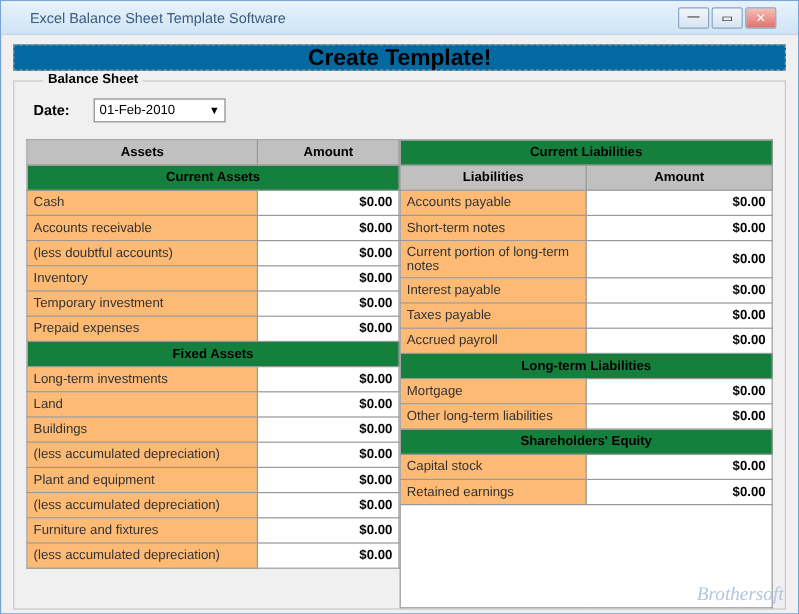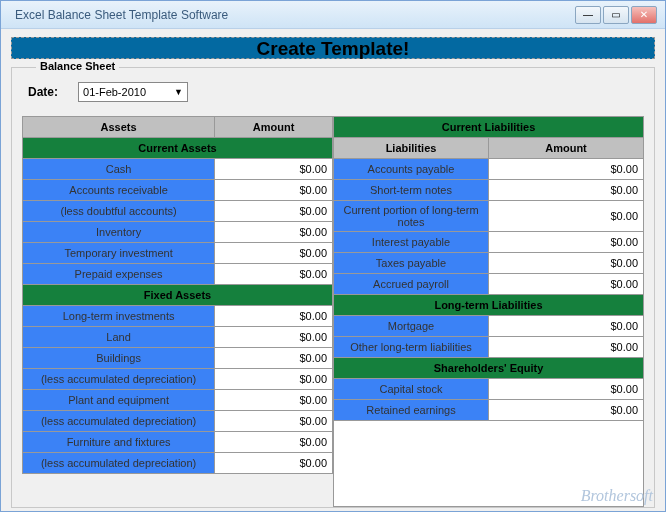--- a/index.html
+++ b/index.html
@@ -1,40 +1,40 @@
 <!DOCTYPE html>
 <html><head>
 <meta charset="utf-8">
 <style>
   * { box-sizing: border-box; margin: 0; padding: 0; }
   body { font-family: Tahoma, Arial, sans-serif; font-size: 11px; background: #fff; }
   .window { width: 666px; height: 512px; border: 1px solid #7aa3d6; background: #f0f0f0; position: relative; }
-  .titlebar { height: 28px; background: linear-gradient(#e8f2fb, #cfe4f6); border-bottom: 1px solid #b9d0e8; display: flex; align-items: center; justify-content: space-between; padding: 0 8px; }
+  .titlebar { height: 28px; background: linear-gradient(#e8f2fb, #cfe4f6); border-bottom: 1px solid #b9d0e8; display: flex; align-items: center; justify-content: space-between; padding: 0 18px; }
   .title-text { color: #3a5b7d; font-size: 12px; padding-left: 6px; }
   .ctrl-btns { display: flex; gap: 2px; }
   .ctrl-btn { width: 26px; height: 18px; border: 1px solid #8aa6c1; border-radius: 2px; display: flex; align-items: center; justify-content: center; font-size: 10px; cursor: pointer; }
   .ctrl-min { background: linear-gradient(#f3f7fb,#d6e4f0); }
   .ctrl-max { background: linear-gradient(#f3f7fb,#d6e4f0); }
   .ctrl-close { background: linear-gradient(#f6c0bb,#e2706a); color: #fff; }
   .client { padding: 8px 10px; }
   .create-btn { width: 100%; height: 22px; border: 1px dashed #999; background: #0369a1; font-weight: bold; font-size: 19px; cursor: pointer; }
   .fieldset { border: 1px solid #c8c8c8; margin-top: 8px; padding: 10px 10px 0 10px; position: relative; }
   .legend { position: absolute; top: -8px; left: 24px; background: #f0f0f0; padding: 0 4px; font-weight: bold; font-size: 11px; }
   .date-row { display: flex; align-items: center; gap: 20px; margin: 4px 0 14px 6px; }
   .date-label { font-weight: bold; font-size: 12px; }
   .date-select { width: 110px; height: 20px; border: 1px solid #888; background: #fff; font-size: 11px; padding: 0 4px; display: flex; align-items: center; justify-content: space-between; cursor: pointer; }
   .date-select .arrow { font-size: 9px; }
   .grid { display: flex; gap: 0; }
   .col { flex: 1; }
   table { width: 100%; border-collapse: collapse; table-layout: fixed; border-radius: 20px; }
   th, td { border: 1px solid #999; padding: 3px 5px; height: 21px; font-size: 11px; }
   th { background: #c0c0c0; text-align: center; font-weight: bold; }
   .subhead { background: #15803d; text-align: center; font-weight: bold; }
-  .label-cell { background: #3b82f6; color: #333; text-align: center; }
-  .amt-cell { background: #fff; text-align: right; font-weight: normal; }
+  .label-cell { background: #fdba74; color: #333; }
+  .amt-cell { background: #fff; text-align: right; font-weight: bold; }
   .col-left table th:first-child, .col-left table td:first-child { width: 62%; }
   .col-right table th:first-child, .col-right table td:first-child { width: 64%; }
   .empty-cell { background: #fff; border-left: 1px solid #999; border-right: 1px solid #999; border-bottom: 1px solid #999; }
   .watermark { position: absolute; right: 12px; bottom: 6px; color: #b2c6dd; font-style: italic; font-size: 16px; font-family: 'Times New Roman', serif; }
 </style>
 </head>
 <body>
 
 <div class="window">
   <div class="titlebar">

